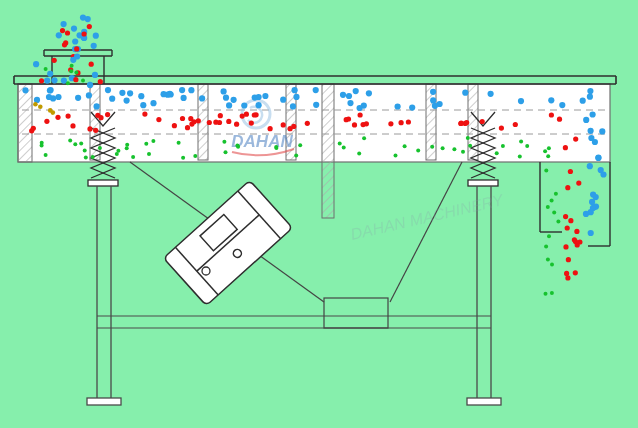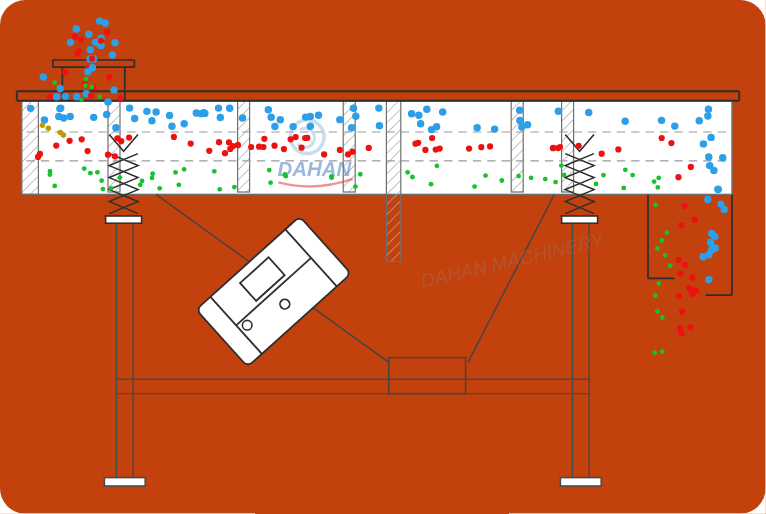--- a/index.html
+++ b/index.html
@@ -9,23 +9,22 @@
     --particle-yellow:#C19A00;
     --watermark-text:#4A7FC1;
     --watermark-swirl:#9CC4E4;
     --watermark-red:#E04040;
   }
   html,body{margin:0;padding:0;background:#ffffff;}
   body{font-family:"Liberation Sans", sans-serif;}
   .stage{
     position:relative;
     width:638px;height:428px;
-    background:#c2410c;
+    background:#86efac;
     overflow:hidden;
-    border-radius:21px;
   }
   svg{display:block;}
   text{font-family:"Liberation Sans", sans-serif;}
 </style>
 </head>
 <body>
 
 <div class="stage">
   <svg width="638" height="428" viewBox="0 0 638 428" xmlns="http://www.w3.org/2000/svg">
     <defs>

